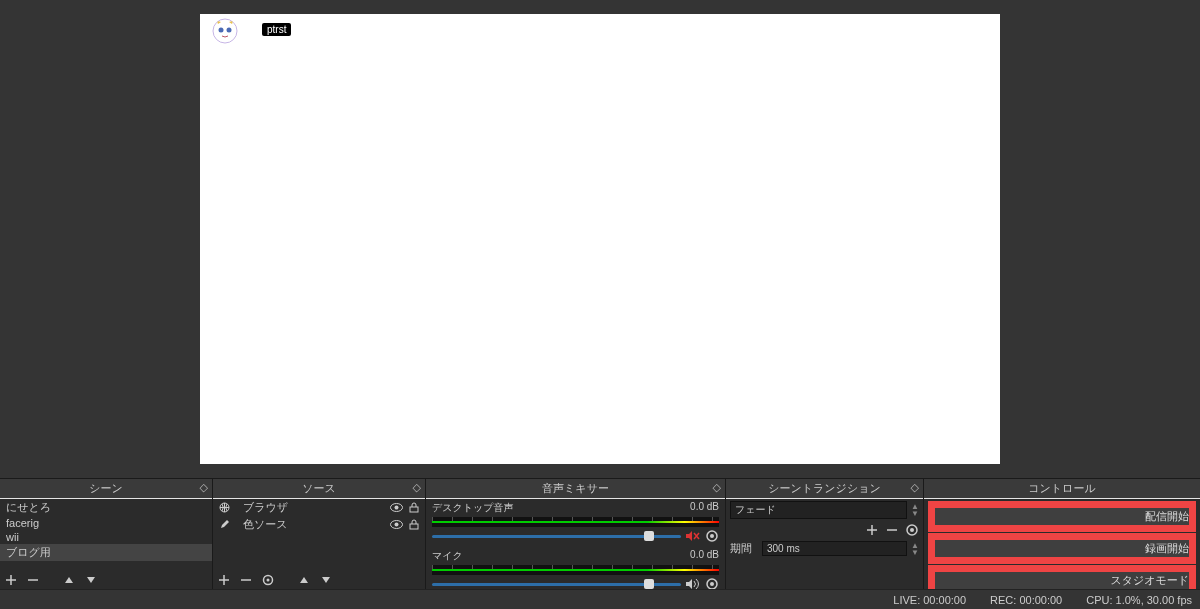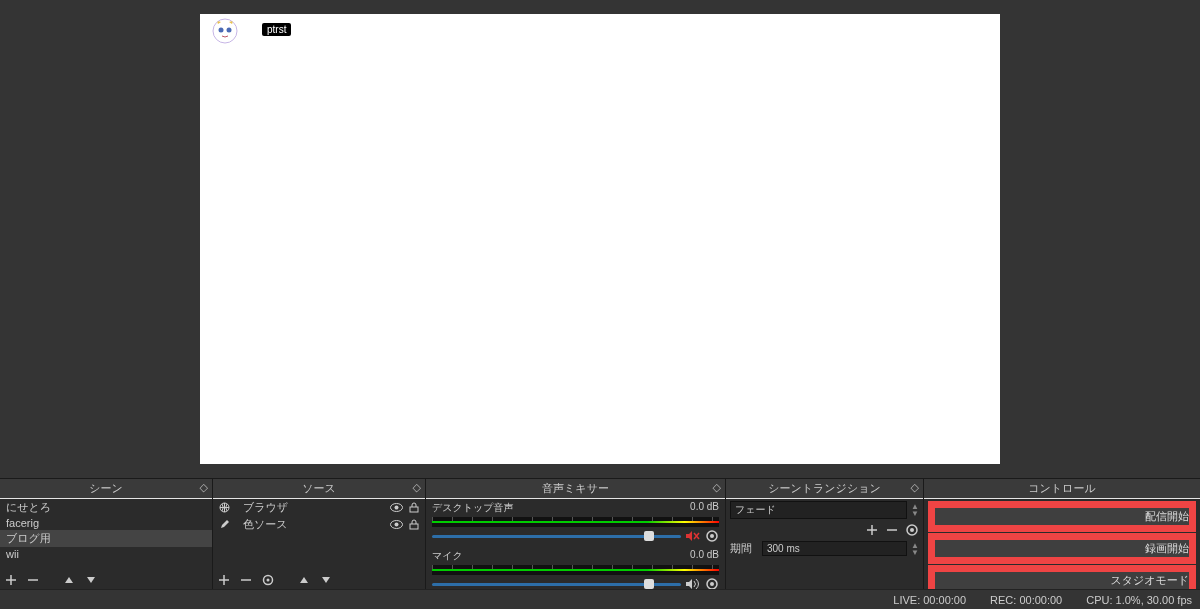--- a/index.html
+++ b/index.html
@@ -57,22 +57,22 @@
 <div class="panels">
 
   <div class="panel" style="width:213px">
     <div class="panel-header">
       <span>シーン</span>
       <span class="pop">◇</span>
     </div>
     <div class="panel-body" id="scenes-list">
         <div class="list-row">にせとろ</div>
         <div class="list-row">facerig</div>
+        <div class="list-row">wii</div>
         <div class="list-row sel">ブログ用</div>
-        <div class="list-row">wii</div>
       </div>
     <div class="panel-footer">
       <span class="icon-btn">
           <svg width="12" height="12">
             <path d="M6 1v10M1 6h10" stroke="#ccc" stroke-width="1.5"></path>
           </svg>
         </span>
       <span class="icon-btn">
           <svg width="12" height="12">
             <path d="M1 6h10" stroke="#ccc" stroke-width="1.5"></path>

